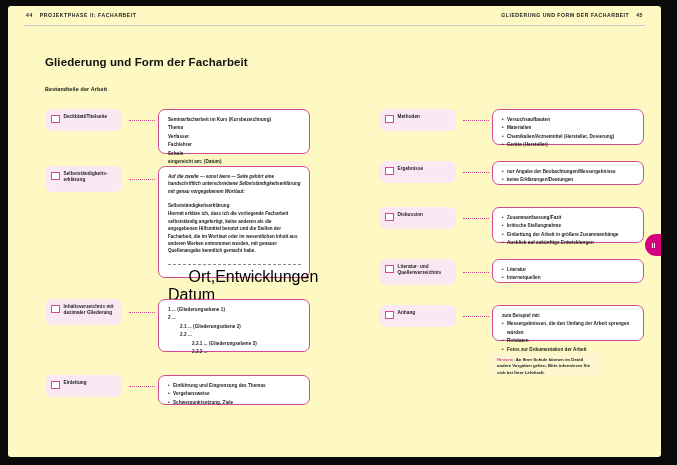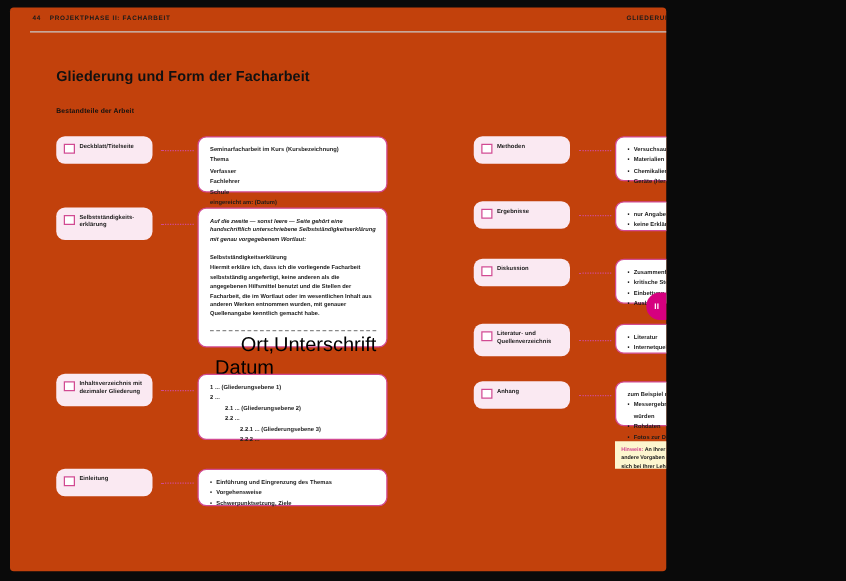--- a/index.html
+++ b/index.html
@@ -17,23 +17,23 @@
     position: relative;
     width: 677px;
     height: 465px;
     background: #0a0a0a;
     box-sizing: border-box;
   }
   .page {
     position: absolute;
     left: 8px;
     top: 6px;
-    width: 525px;
+    width: 653px;
     height: 451px;
-    background: #c2410c;
+    background: #fef9c3;
     border-radius: 3px;
     overflow: hidden;
   }
   
   .runhead {
     position: absolute;
     left: 0;
     top: 4px;
     width: 653px;
     height: 16px;
@@ -267,21 +267,21 @@
         <span class="pill-label" style="white-space:pre-line;">Selbstständigkeits-
 erklärung</span>
       </div>
       <div class="dots" style="left:84px; top:13px; width:26px;"></div>
       <div class="card decl" style="left:113px; top:0px; width:152px; height:112px;">
         <p class="intro">Auf die zweite — sonst leere — Seite gehört eine handschriftlich unterschriebene Selbstständigkeitserklärung mit genau vorgegebenem Wortlaut:</p>
         <p class="head">Selbstständigkeitserklärung</p>
         <p>Hiermit erkläre ich, dass ich die vorliegende Facharbeit selbstständig angefertigt, keine anderen als die angegebenen Hilfsmittel benutzt und die Stellen der Facharbeit, die im Wortlaut oder im wesentlichen Inhalt aus anderen Werken entnommen wurden, mit genauer Quellenangabe kenntlich gemacht habe.</p>
         <div class="sigline">
           <span>Ort, Datum</span>
-          <span>Unterschrift</span>
+          <span>Entwicklungen</span>
         </div>
         <p class="note"><span>Beachten Sie unbedingt den Abschnitt zu </span><span class="ref">Plagiaten (↗ S.46).</span></p>
       </div>
     </div>
 
     <div class="row" style="left:37px; top:293px; width:265px;">
       <div class="pill" style="height:26px;">
         <span class="chk"></span>
         <span class="pill-label" style="white-space:pre-line;">Inhaltsverzeichnis mit
 dezimaler Gliederung</span>

